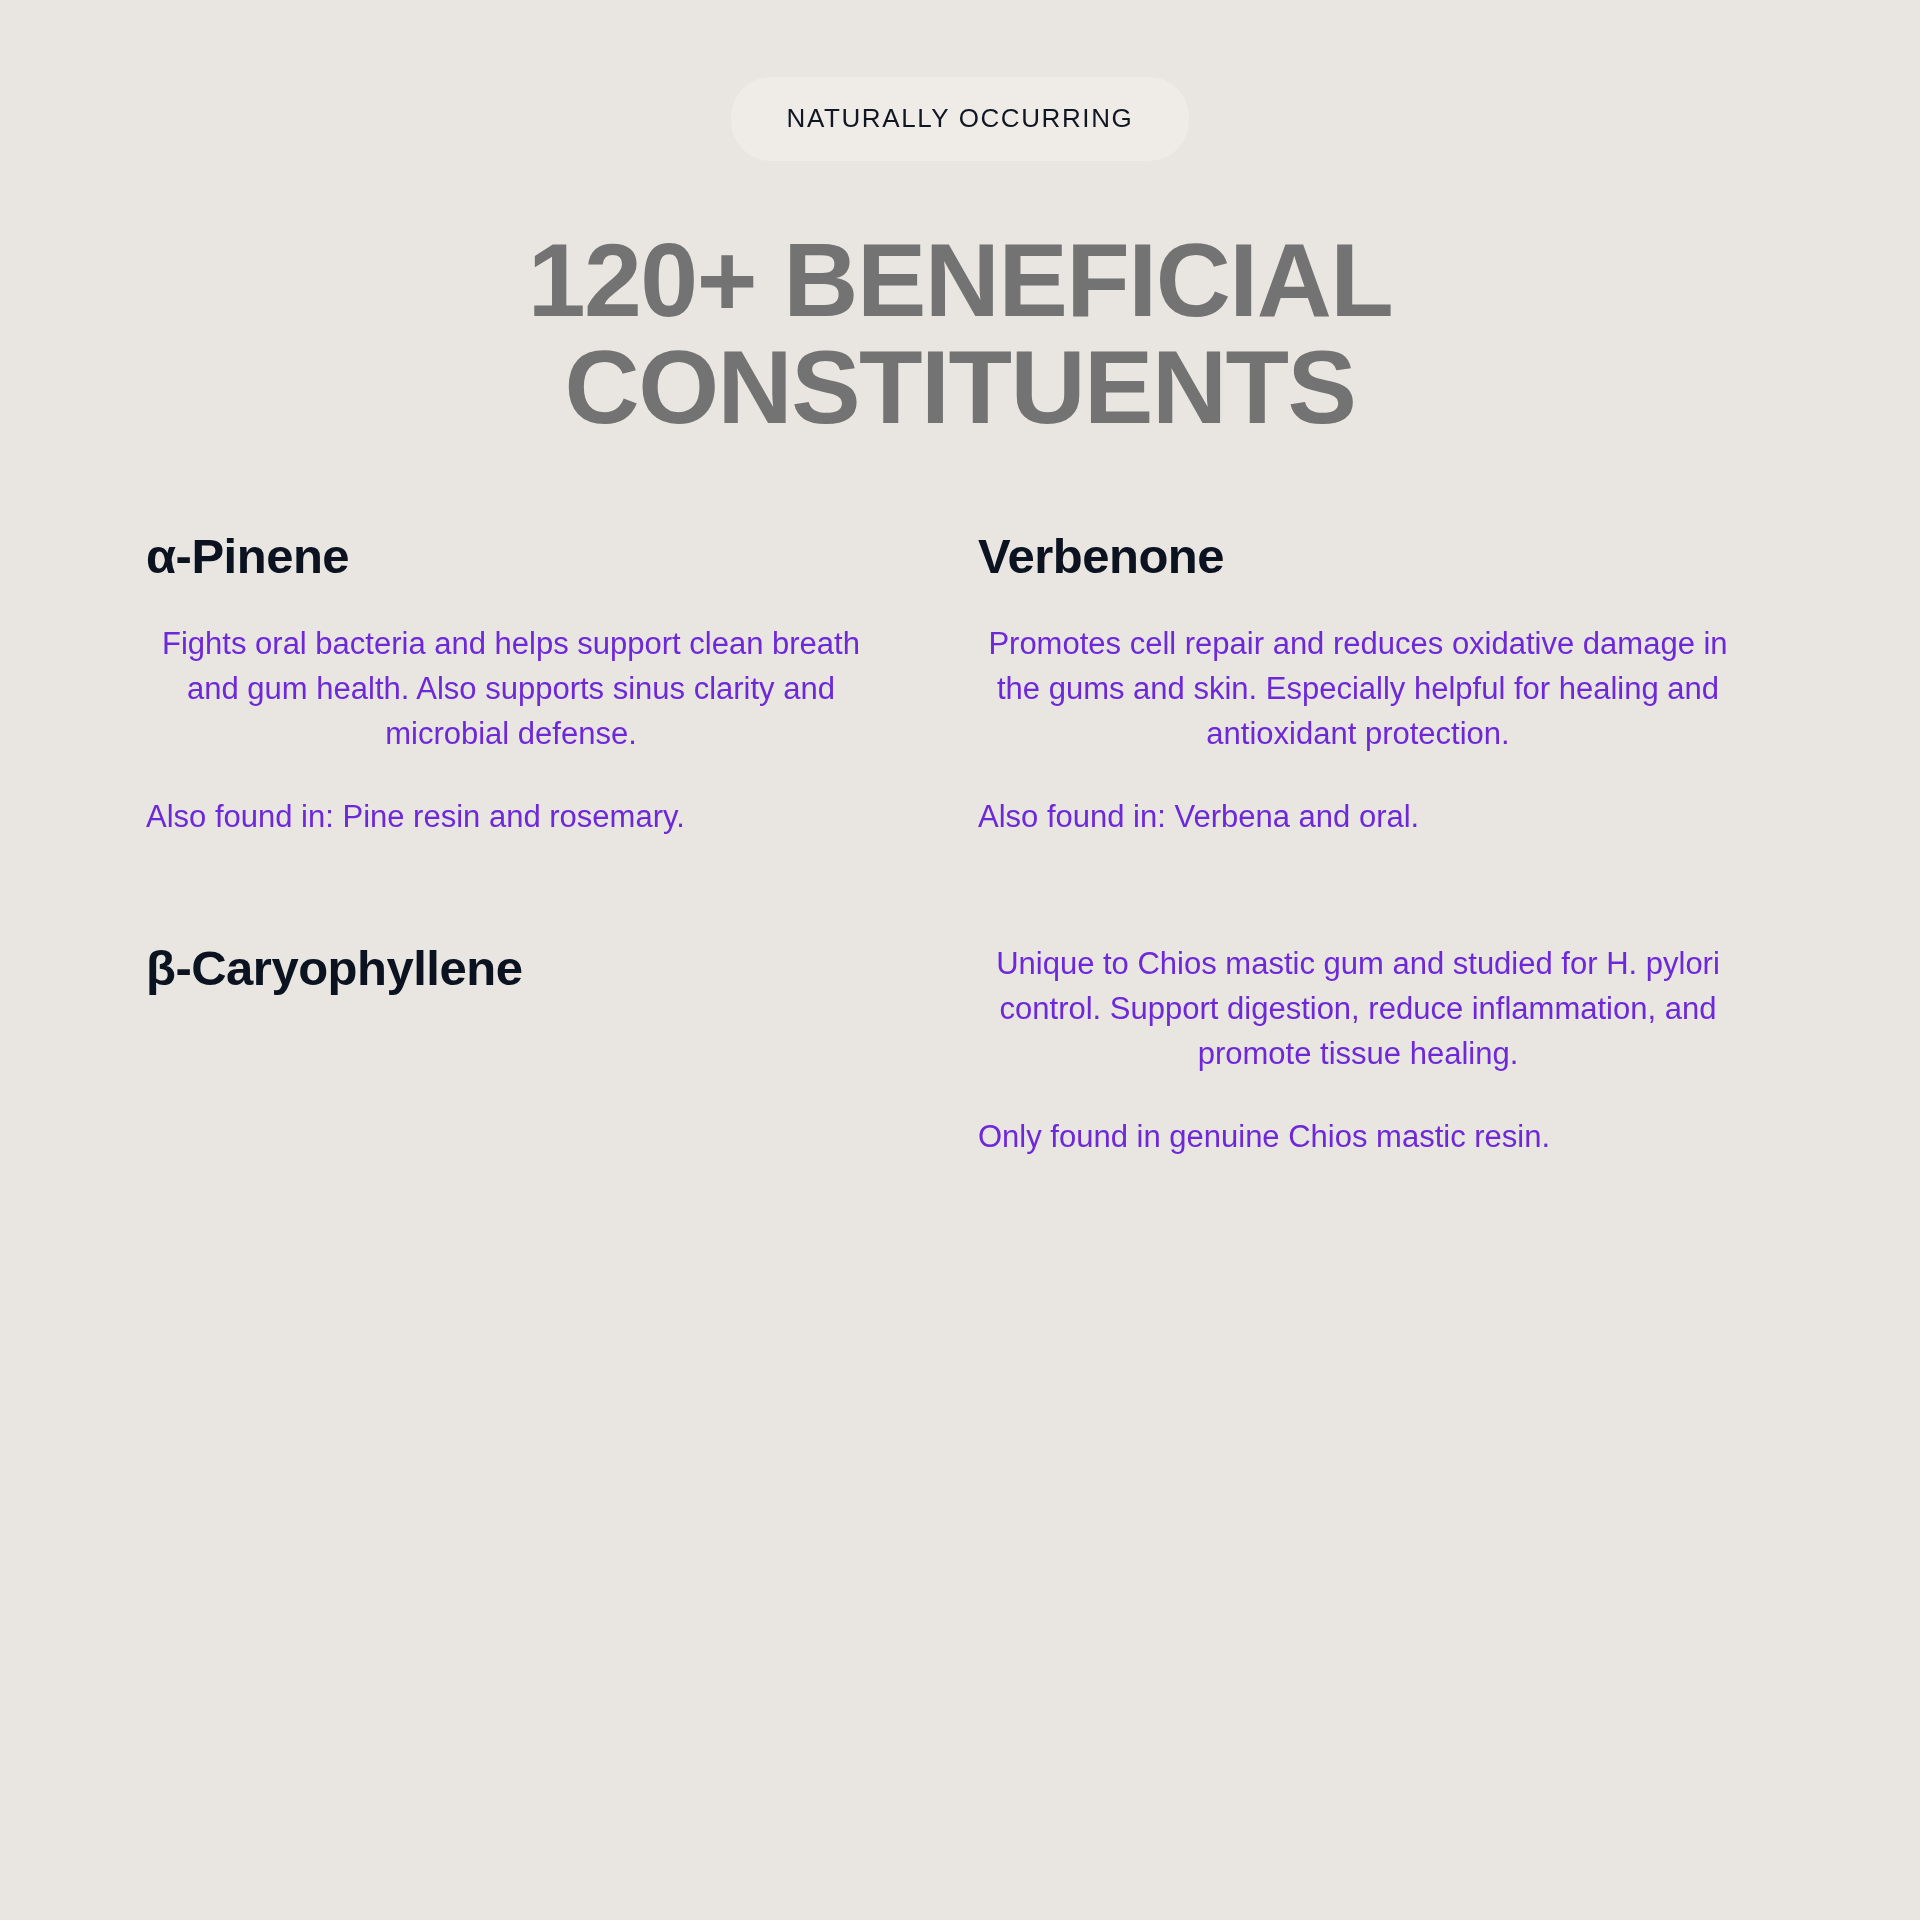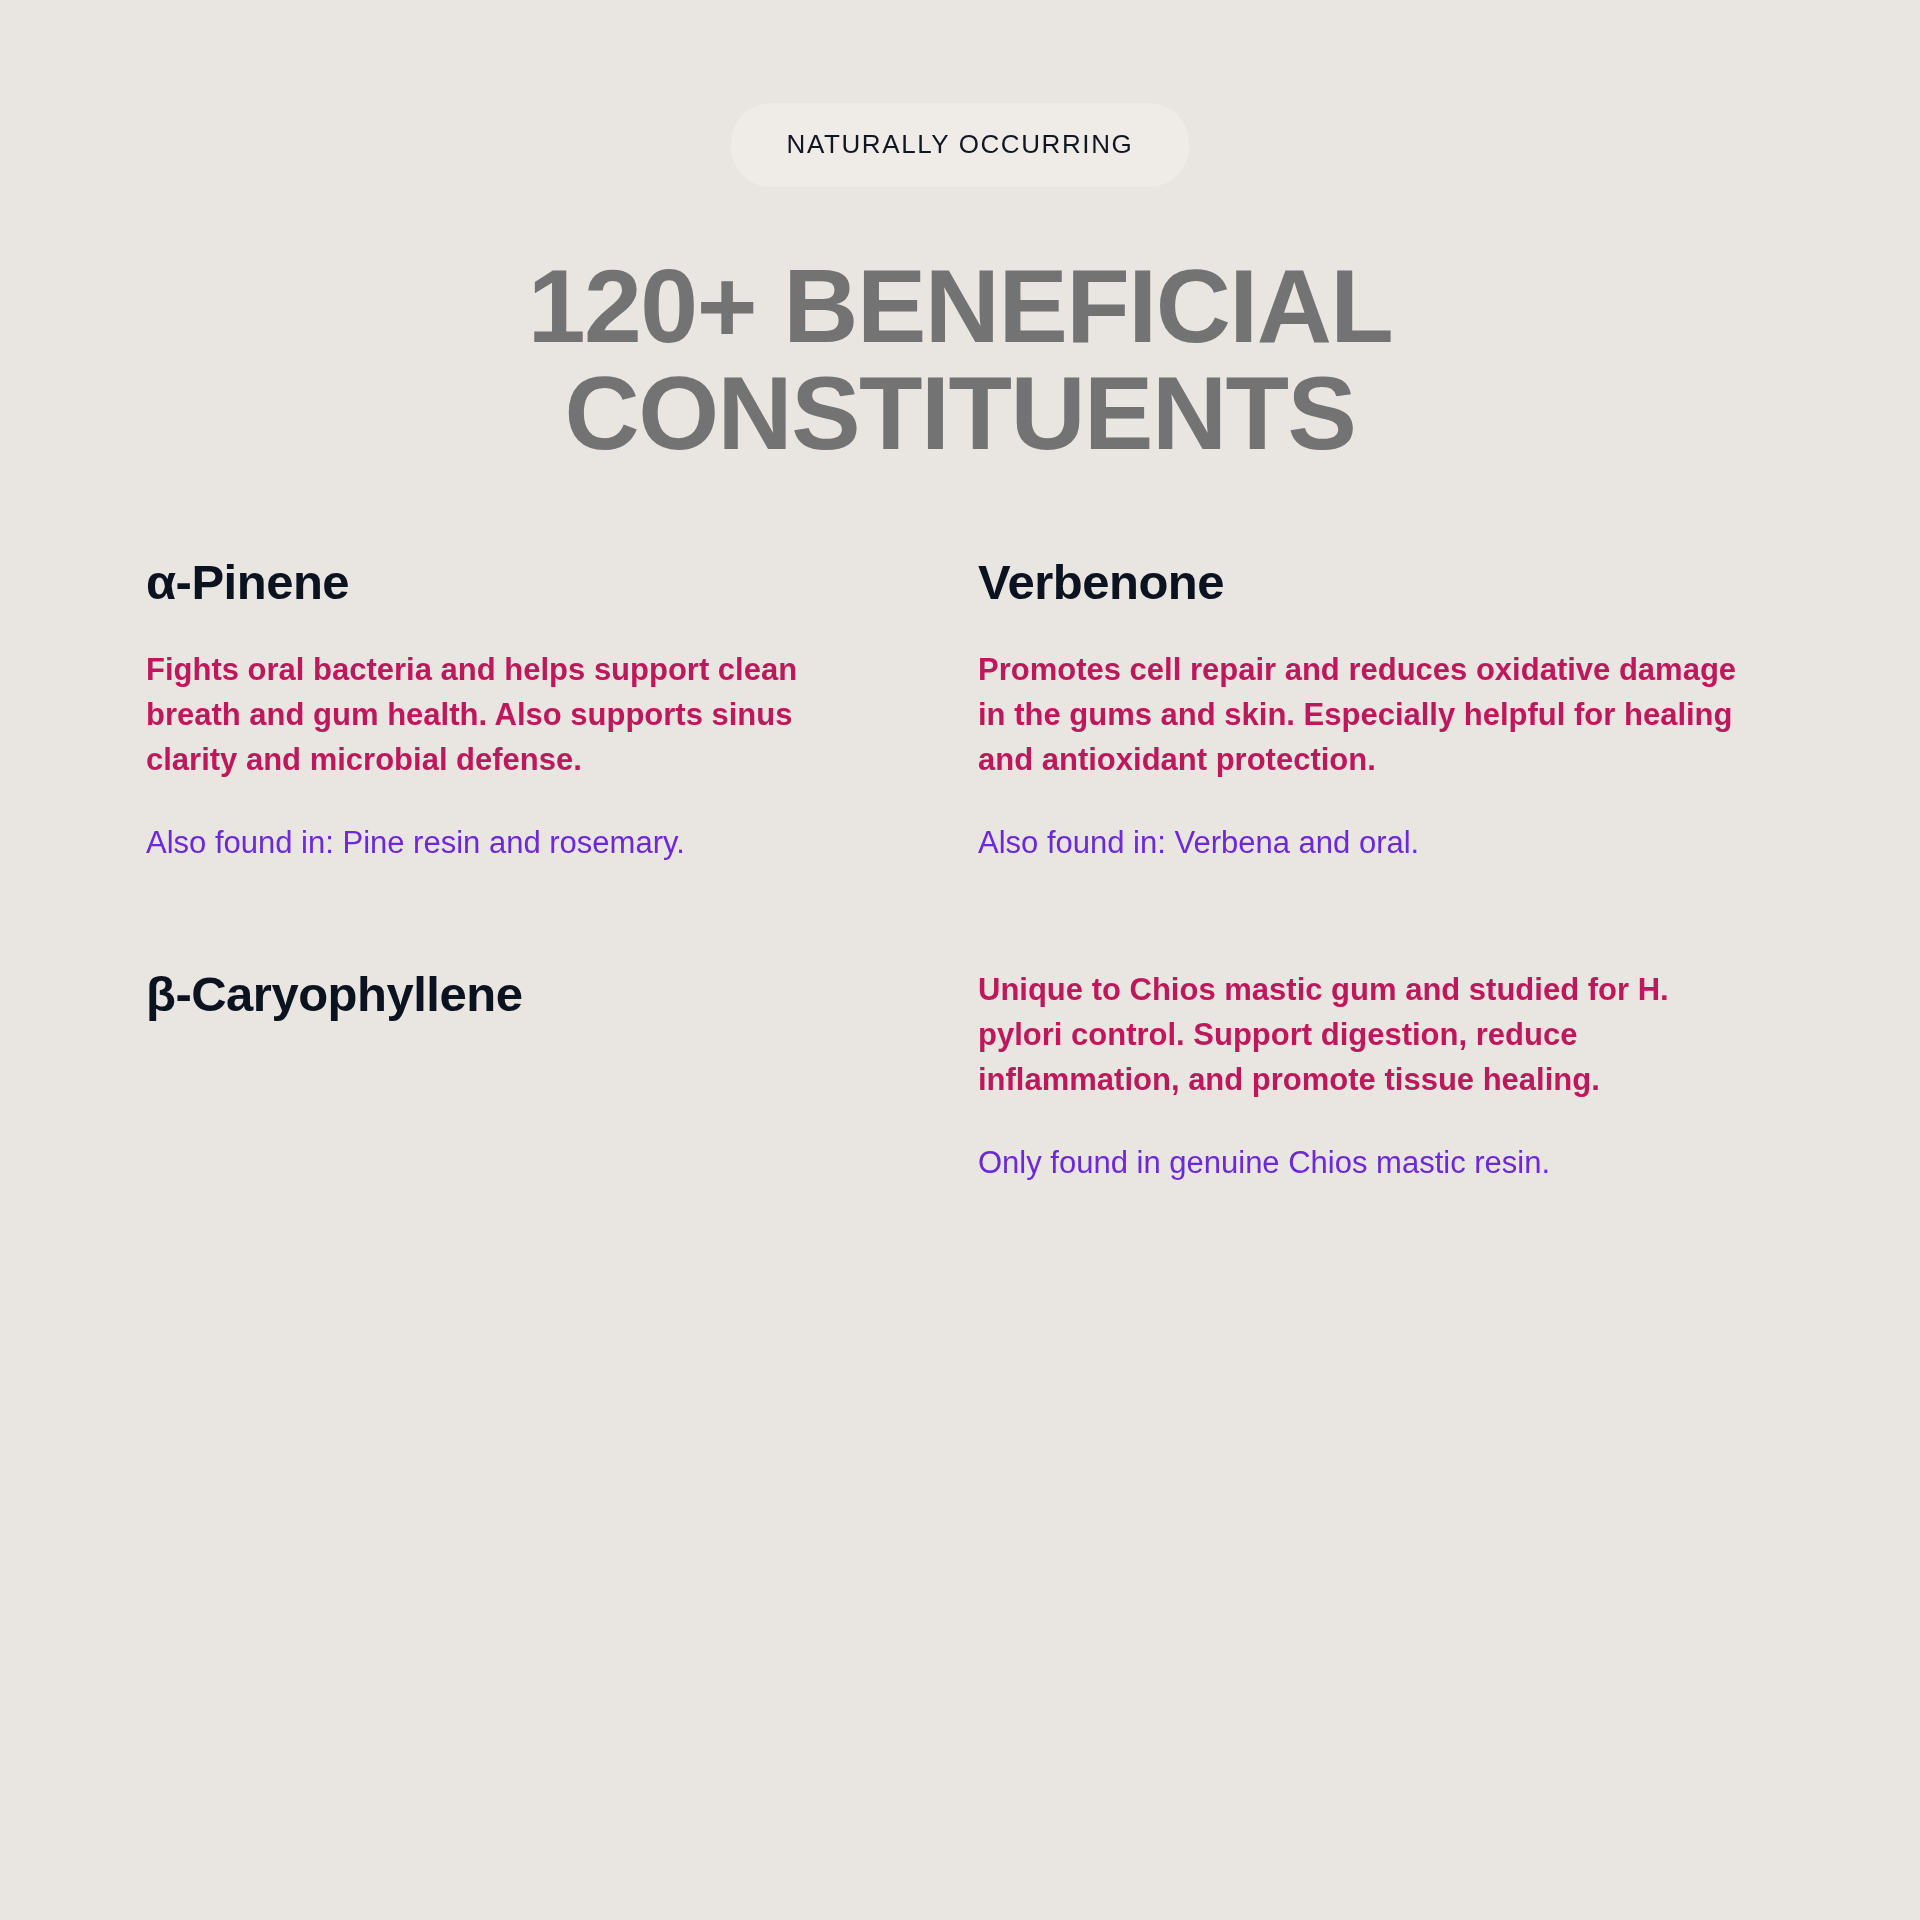--- a/index.html
+++ b/index.html
@@ -18,21 +18,21 @@
     position: relative;
     width: 1920px;
     height: 1920px;
     box-sizing: border-box;
   }
 
   
   .badge-wrap {
     display: flex;
     justify-content: center;
-    padding-top: 103px;
+    padding-top: 77px;
   }
   .badge {
     background: #efece8;
     border-radius: 40px;
     padding: 28px 56px 30px;
     font-size: 26px;
     letter-spacing: 1.6px;
     font-weight: 500;
     color: #101722;
     text-align: center;
@@ -68,24 +68,25 @@
     font-size: 49px;
     font-weight: 800;
     letter-spacing: -0.5px;
     color: #0b1320;
     margin: 0 0 38px 0;
     line-height: 1.1;
   }
   .cell-body {
     font-size: 31px;
     line-height: 1.45;
-    color: #be185d;
+    color: #6d28d9;
     margin: 0 0 38px 0;
     max-width: 730px;
-    font-weight: 700;
+    font-weight: 400;
+    text-align: center;
   }
   .cell-note {
     font-size: 31px;
     line-height: 1.45;
     color: #6d28d9;
     margin: 0;
     font-weight: 400;
   }
   .cell-note.italic {
   }

